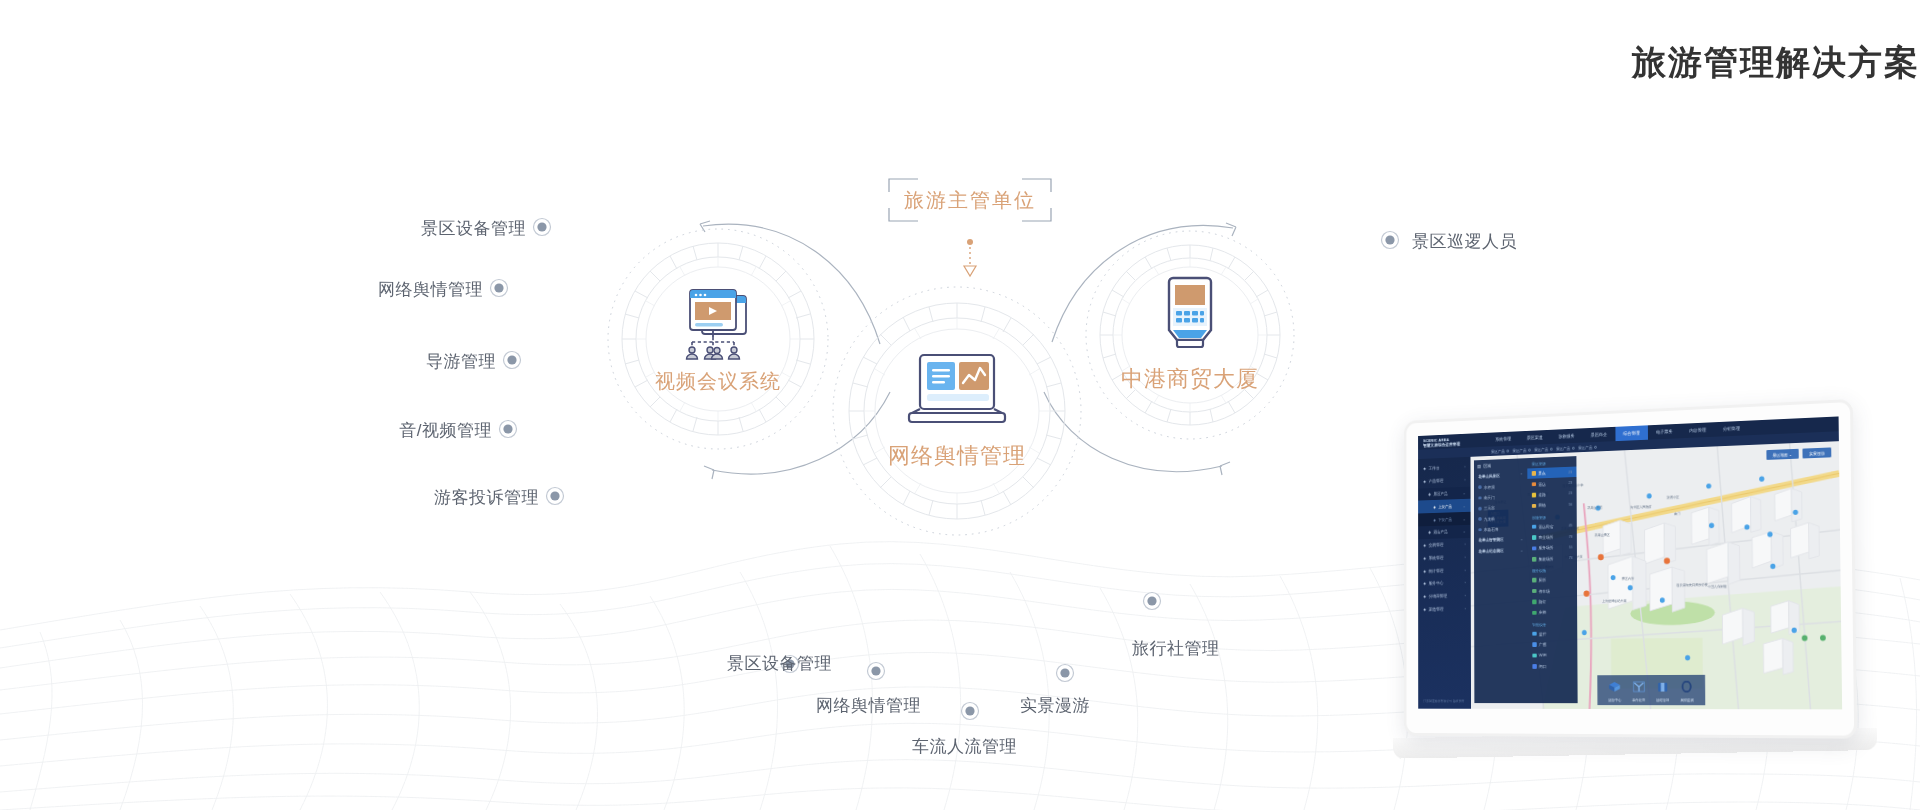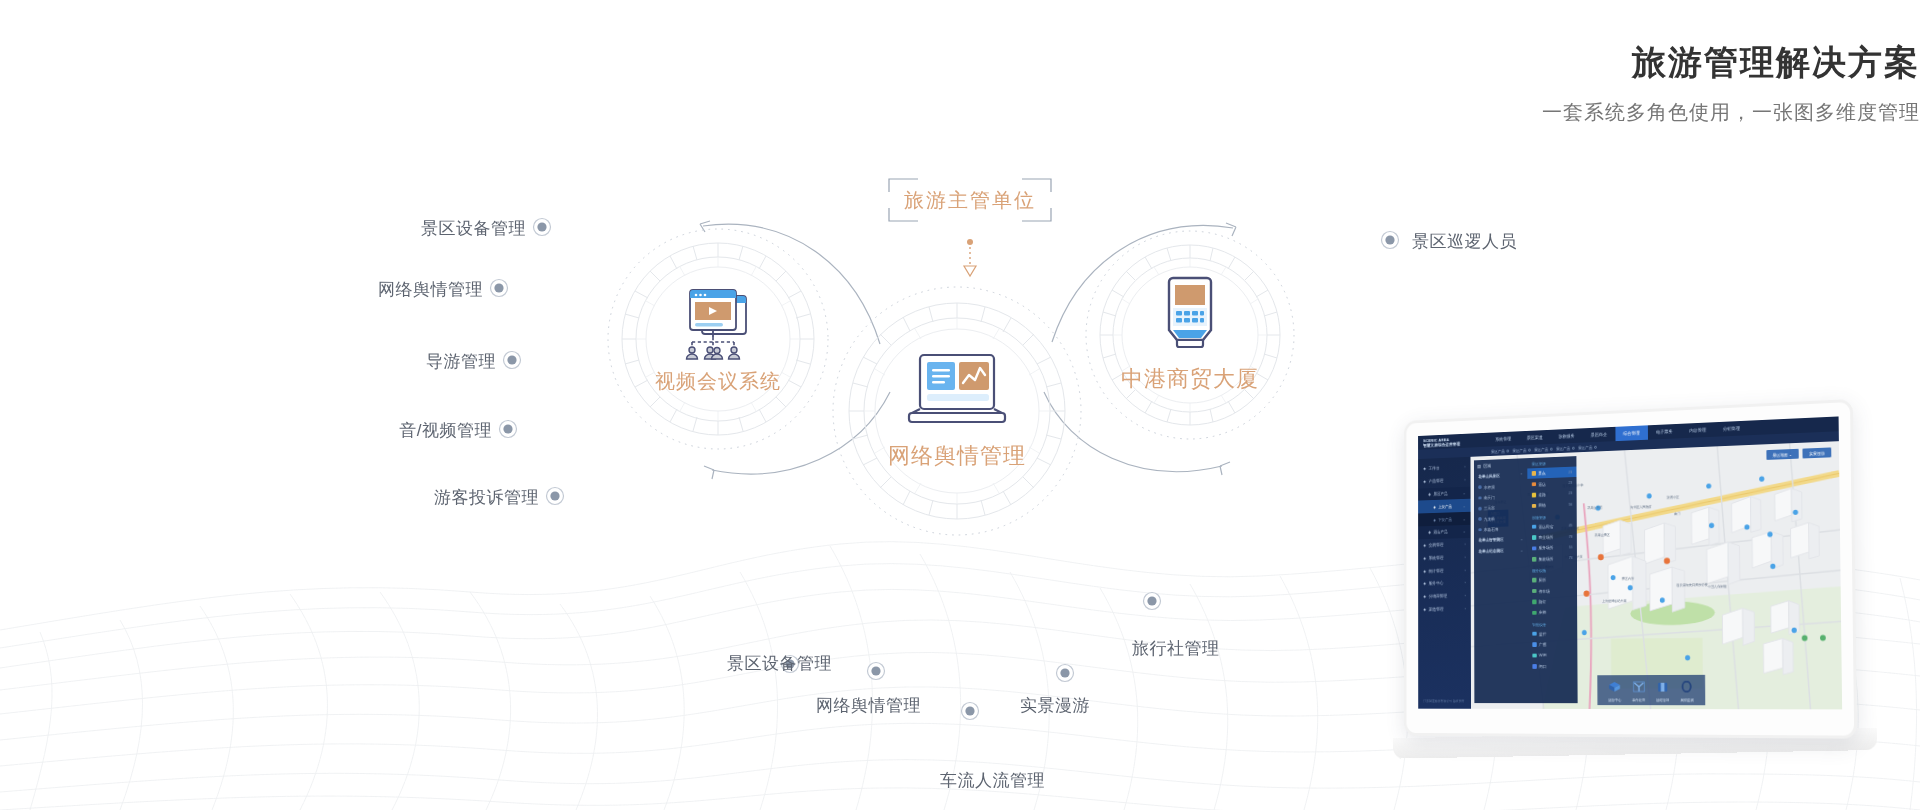--- a/index.html
+++ b/index.html
@@ -286,21 +286,20 @@
       <path d="M1550,60 C1596,150 1598,242 1576,330"></path>
       <path d="M1640,66 C1686,154 1688,244 1666,330"></path>
       <path d="M1730,76 C1776,160 1778,248 1756,330"></path>
       <path d="M1820,88 C1864,168 1866,252 1846,330"></path>
       <path d="M1900,98 C1920,174 1920,254 1910,330"></path>
     </g>
   </svg>
 
   <div id="header">
     <div id="page-title">旅游管理解决方案</div>
-    <div id="page-subtitle">一套系统多角色使用，一张图多维度管理</div>
   </div>
 
   <svg id="connectors" viewBox="0 0 1920 810">
     <defs>
       <linearGradient id="fadeL" x1="1" y1="0" x2="0" y2="0">
         <stop offset="0%" stop-color="#9aa5b4" stop-opacity="0.85"></stop>
         <stop offset="100%" stop-color="#9aa5b4" stop-opacity="0"></stop>
       </linearGradient>
       <linearGradient id="fadeR" x1="0" y1="0" x2="1" y2="0">
         <stop offset="0%" stop-color="#9aa5b4" stop-opacity="0.85"></stop>
@@ -607,21 +606,21 @@
   <div class="side-label right-align" style="left:280px; top:217px; width:246px;">景区设备管理</div>
   <div class="side-label right-align" style="left:240px; top:278px; width:243px;">网络舆情管理</div>
   <div class="side-label right-align" style="left:256px; top:350px; width:240px;">导游管理</div>
   <div class="side-label right-align" style="left:250px; top:419px; width:242px;">音/视频管理</div>
   <div class="side-label right-align" style="left:292px; top:486px; width:247px;">游客投诉管理</div>
 
   <div class="side-label" style="left:1412px; top:230px;">景区巡逻人员</div>
 
   <div class="side-label" style="left:727px; top:652px;">景区设备管理</div>
   <div class="side-label" style="left:816px; top:694px;">网络舆情管理</div>
-  <div class="side-label" style="left:940px; top:735px;margin-top:34px;">车流人流管理</div>
+  <div class="side-label" style="left:912px; top:735px;">车流人流管理</div>
   <div class="side-label" style="left:1020px; top:694px;">实景漫游</div>
   <div class="side-label" style="left:1108px; top:637px;margin-left:24px;">旅行社管理</div>
 
   <div id="laptop">
     <div id="laptop-base"></div>
     <div id="laptop-body">
       <div id="laptop-screen">
         <div class="dash">
 
           <div class="dash-topbar">

